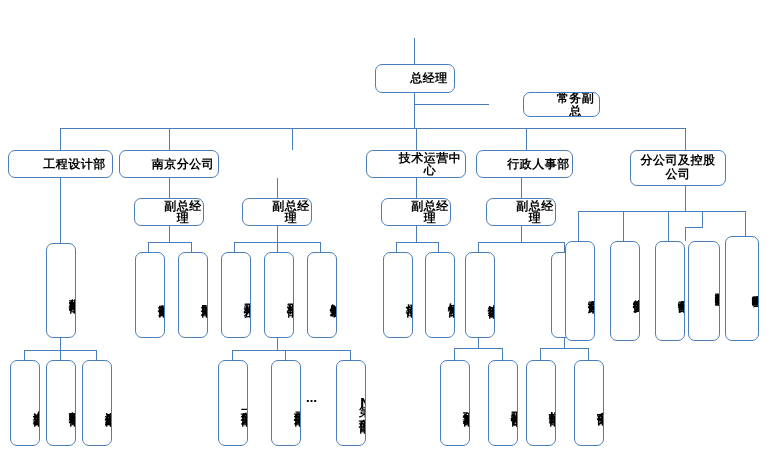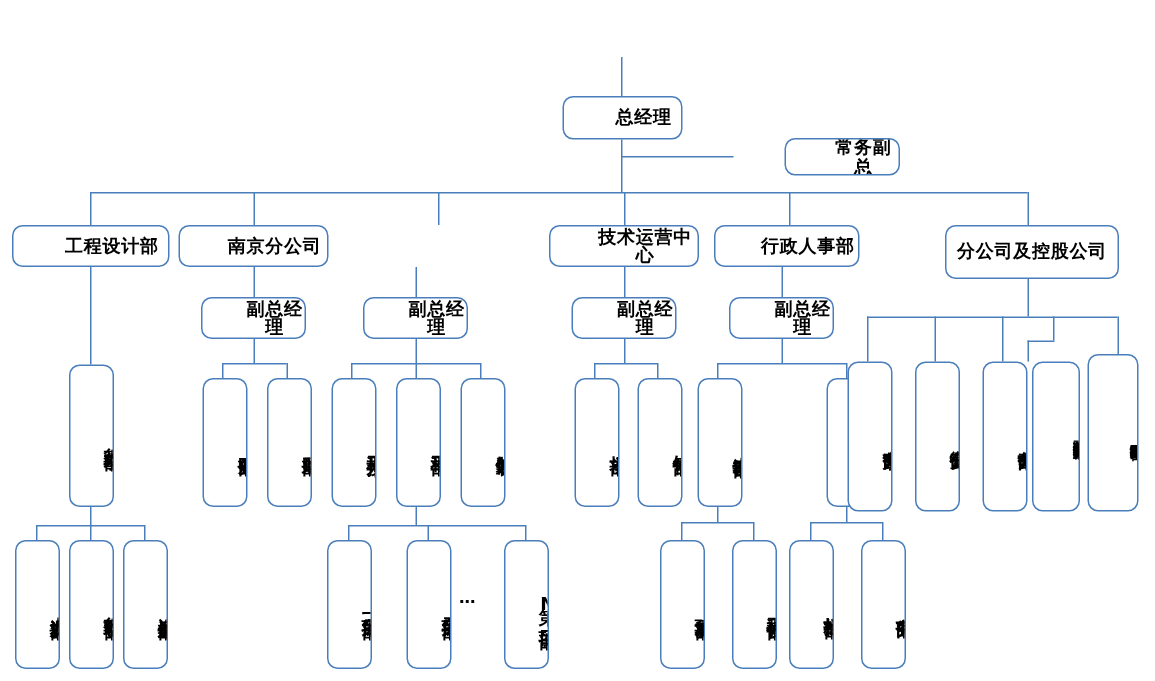--- a/index.html
+++ b/index.html
@@ -136,21 +136,21 @@
 
 
   <div class="box round h-txt" style="left:375px;top:64px;width:80px;height:29px;">总经理</div>
 
   <div class="box round h-txt" style="left:489px;top:92px;width:77px;height:25px;margin-left:34px;">常务副总</div>
 
   <div class="box round h-txt" style="left:8px;top:150px;width:105px;height:28px;">工程设计部</div>
   <div class="box round h-txt" style="left:119px;top:150px;width:100px;height:28px;">南京分公司</div>
   <div class="box round h-txt" style="left:366px;top:150px;width:100px;height:28px;">技术运营中心</div>
   <div class="box round h-txt" style="left:476px;top:150px;width:97px;height:28px;">行政人事部</div>
-  <div class="box round h-txt two" style="left:630px;top:150px;width:116px;height:36px;padding:0 6px;">分公司及控股公司</div>
+  <div class="box round h-txt two" style="left:630px;top:150px;width:96px;height:36px;padding:0 6px;">分公司及控股公司</div>
 
   <div class="box round h-txt" style="left:134px;top:198px;width:70px;height:28px;">副总经理</div>
   <div class="box round h-txt" style="left:242px;top:198px;width:70px;height:28px;">副总经理</div>
   <div class="box round h-txt" style="left:381px;top:198px;width:70px;height:28px;">副总经理</div>
   <div class="box round h-txt" style="left:486px;top:198px;width:70px;height:28px;">副总经理</div>
 
   <div class="box round v-txt" style="left:46px;top:243px;width:28px;height:95px;">行政人事部</div>
 
   <div class="box round v-txt" style="left:135px;top:252px;width:28px;height:86px;">财务部</div>
   <div class="box round v-txt" style="left:178px;top:252px;width:28px;height:86px;">采购部</div>

